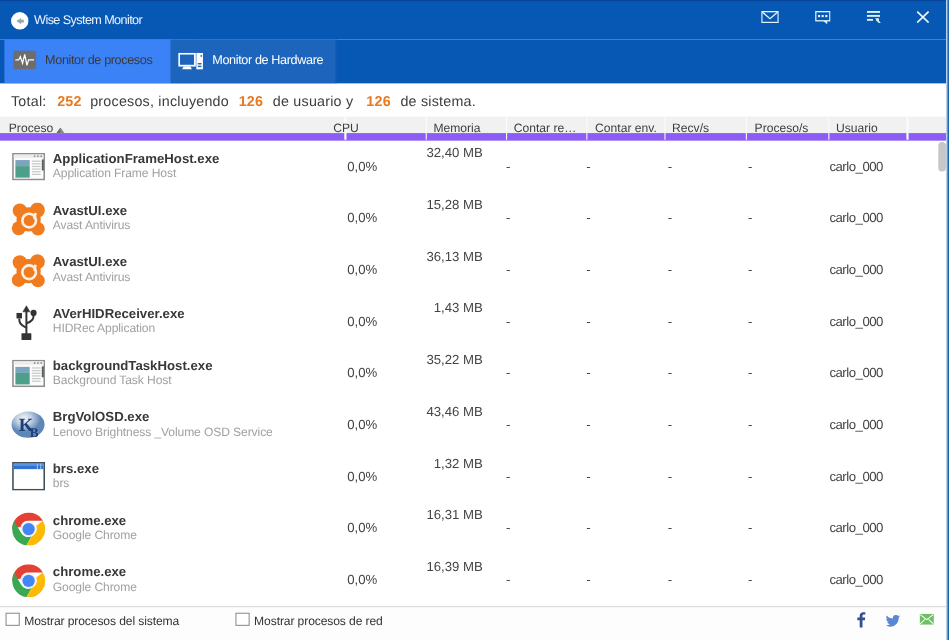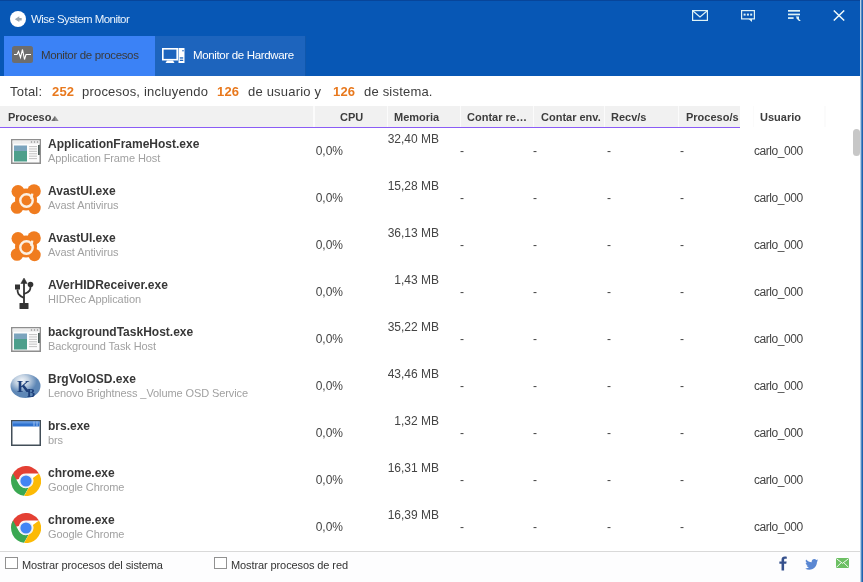--- a/index.html
+++ b/index.html
@@ -19,21 +19,21 @@
 #tab2 { left:155px; width:151px; border-right:1px solid #0f57ac; }
 #tab3 { left:306px; width:150px; }
 .tablabel { position:absolute; top:13px; }
 
 
 #totalbar { left:0; top:76px; width:863px; height:30px; background:#fff; font-size:13px; letter-spacing:0.2px; color:#3c3c3c; white-space:nowrap;padding-left:41px; }
 #totalbar span { position:absolute; top:8px; }
 .orange { color:#e8791e; font-weight:bold; }
 
 
-#thead { left:0; top:106px; width:740px; height:22px; background:#f1f1f1; border-bottom:1px solid #8b5cf6; font-size:11px; color:#3d3d3d;font-weight:bold; }
+#thead { left:0; top:106px; width:863px; height:22px; background:#f1f1f1; border-bottom:7px solid #8b5cf6; font-size:11px; color:#3d3d3d; }
 #thead span { position:absolute; top:5px; }
 .hsep { position:absolute; top:0px; height:21px; width:1.5px; background:#fbfbfb; }
 
 
 #tbody { left:0; top:128px; width:861px; height:424px; background:#fff; }
 .row { position:absolute; left:0; width:861px; height:47px; }
 .icon { position:absolute; left:11px; }
 .pname { position:absolute; left:48px; top:9px; font-size:12px; font-weight:bold; color:#383838; white-space:nowrap; }
 .pdesc { position:absolute; left:48px; top:24px; font-size:11px; letter-spacing:-0.1px; color:#a1a1a1; white-space:nowrap; }
 .cpu  { position:absolute; left:280px; width:63px; top:16px; text-align:right; font-size:12px; color:#444; }
@@ -122,21 +122,21 @@
   <span style="left:364px">de sistema.</span>
 </div>
 
 <div class="abs" id="thead">
   <span style="left:8px">Proceso</span>
   <svg class="abs" style="left:51px;top:9.5px" width="8" height="5.5" viewBox="0 0 8 5.5">
       <path d="M4 0 L8 5.5 H0 Z" fill="#8d8d8d"></path>
       <path d="M4 0 L4 5.5 H0 Z" fill="#6f6f6f"></path>
     </svg>
   <div class="hsep" style="left:313px"></div>
-  <span style="left:340px">CPU</span>
+  <span style="left:303px">CPU</span>
   <div class="hsep" style="left:386.5px"></div>
   <span style="left:394px">Memoria</span>
   <div class="hsep" style="left:459.5px"></div>
   <span style="left:467px">Contar re…</span>
   <div class="hsep" style="left:532.5px"></div>
   <span style="left:541px">Contar env.</span>
   <div class="hsep" style="left:603.5px"></div>
   <span style="left:611px">Recv/s</span>
   <div class="hsep" style="left:677.5px"></div>
   <span style="left:686px">Proceso/s</span>

